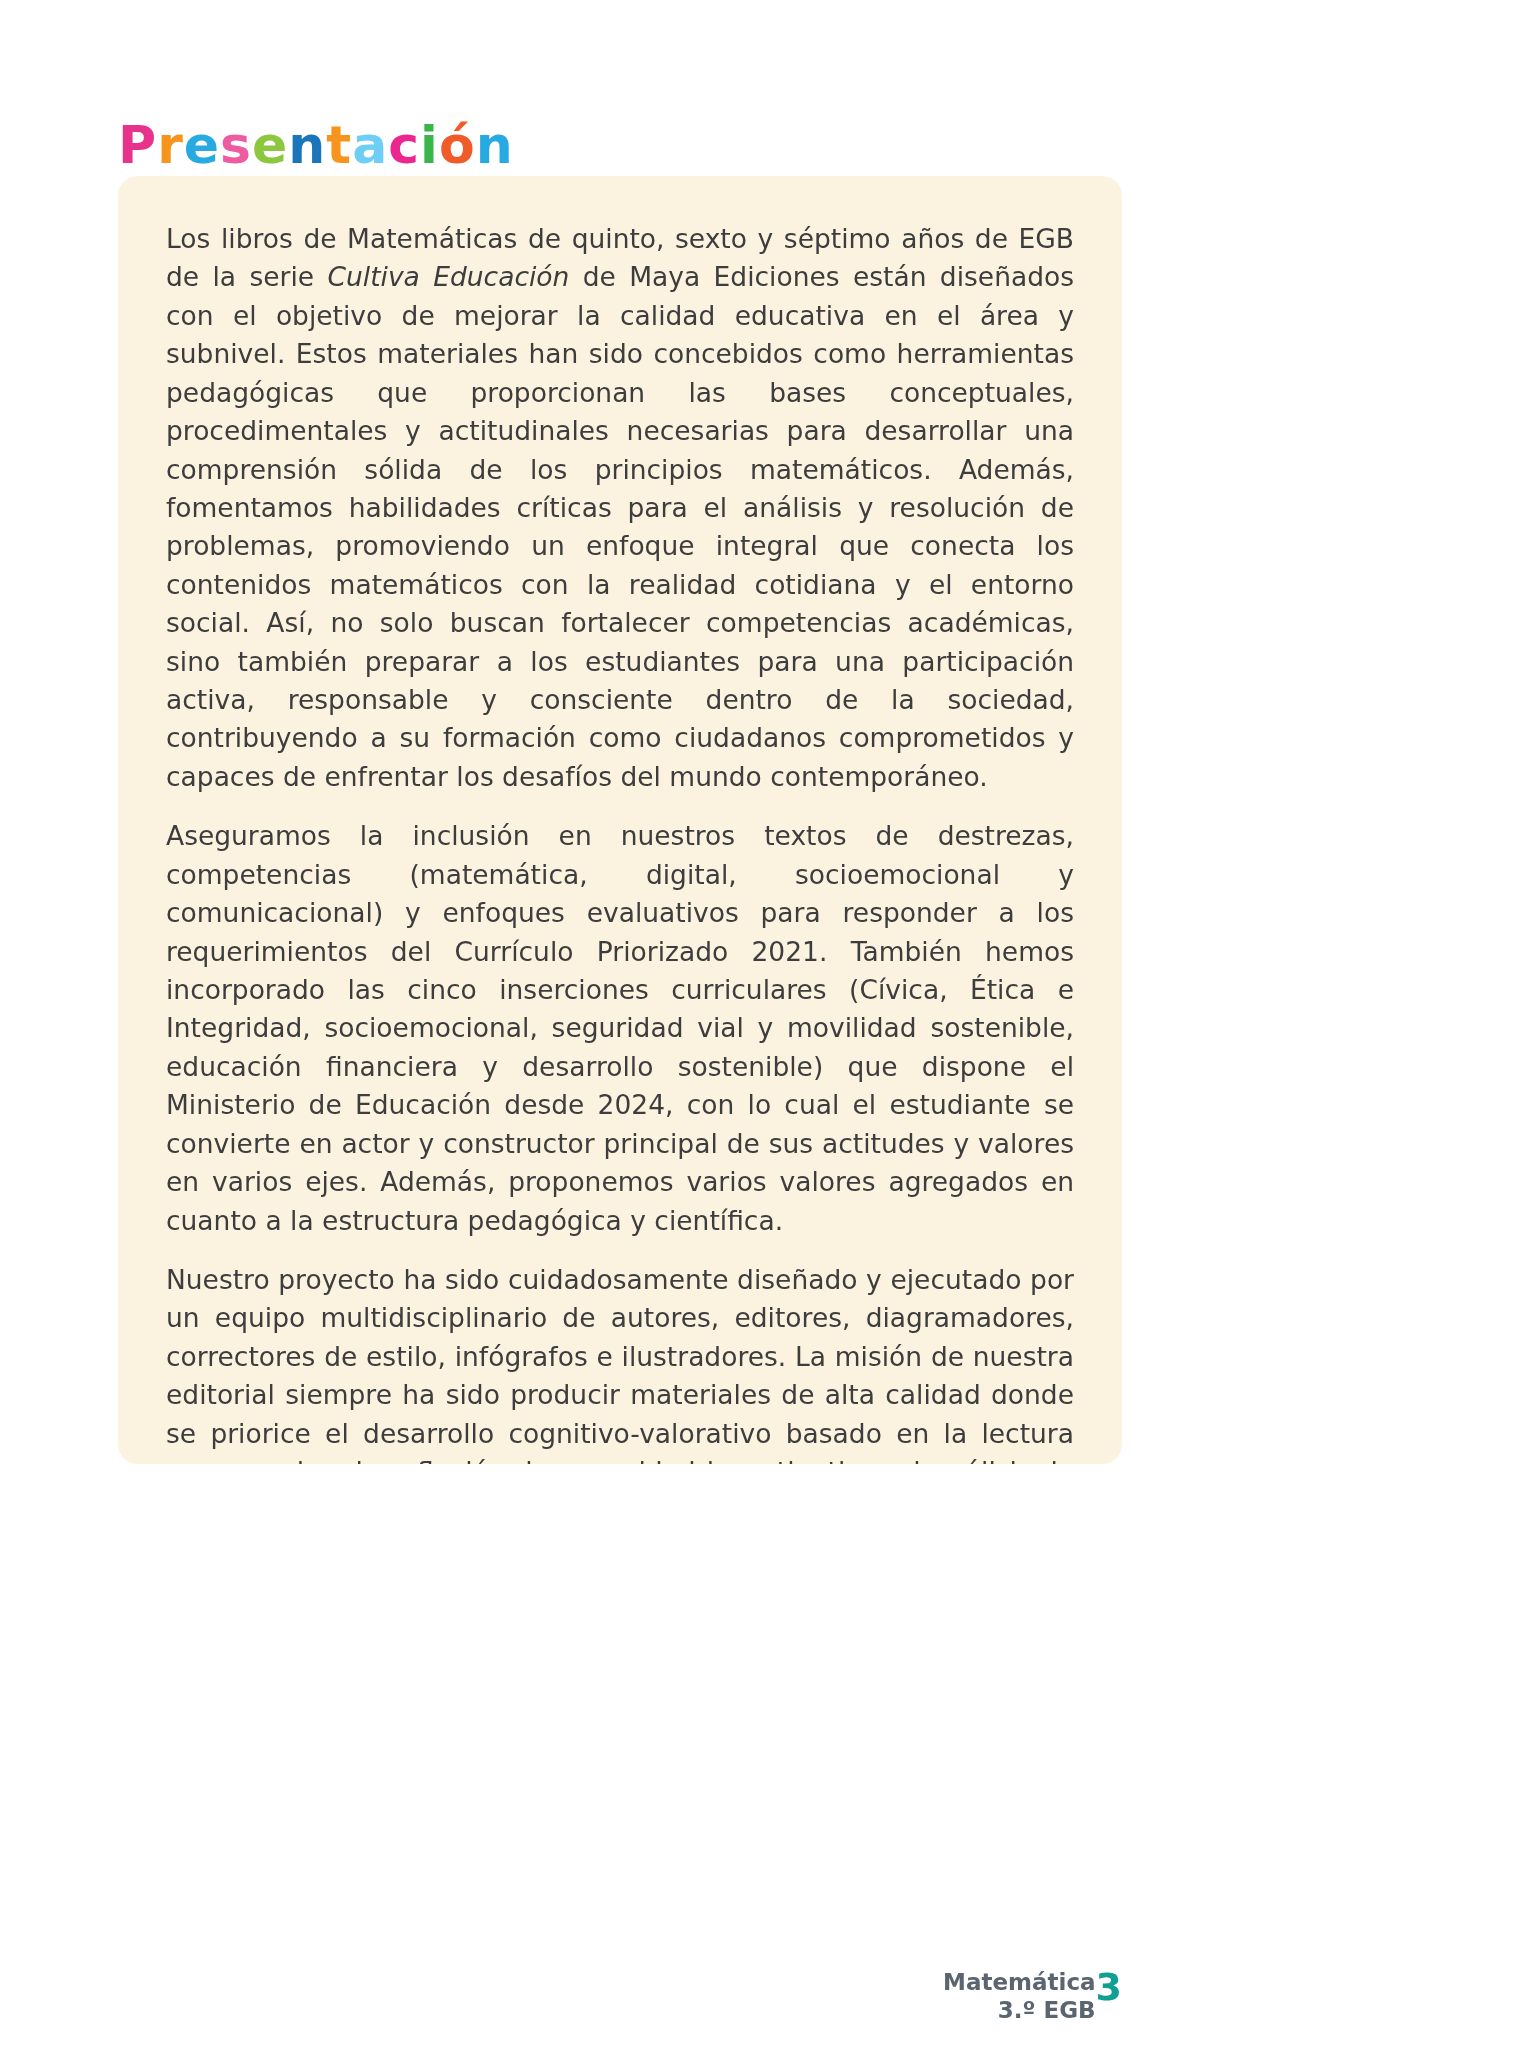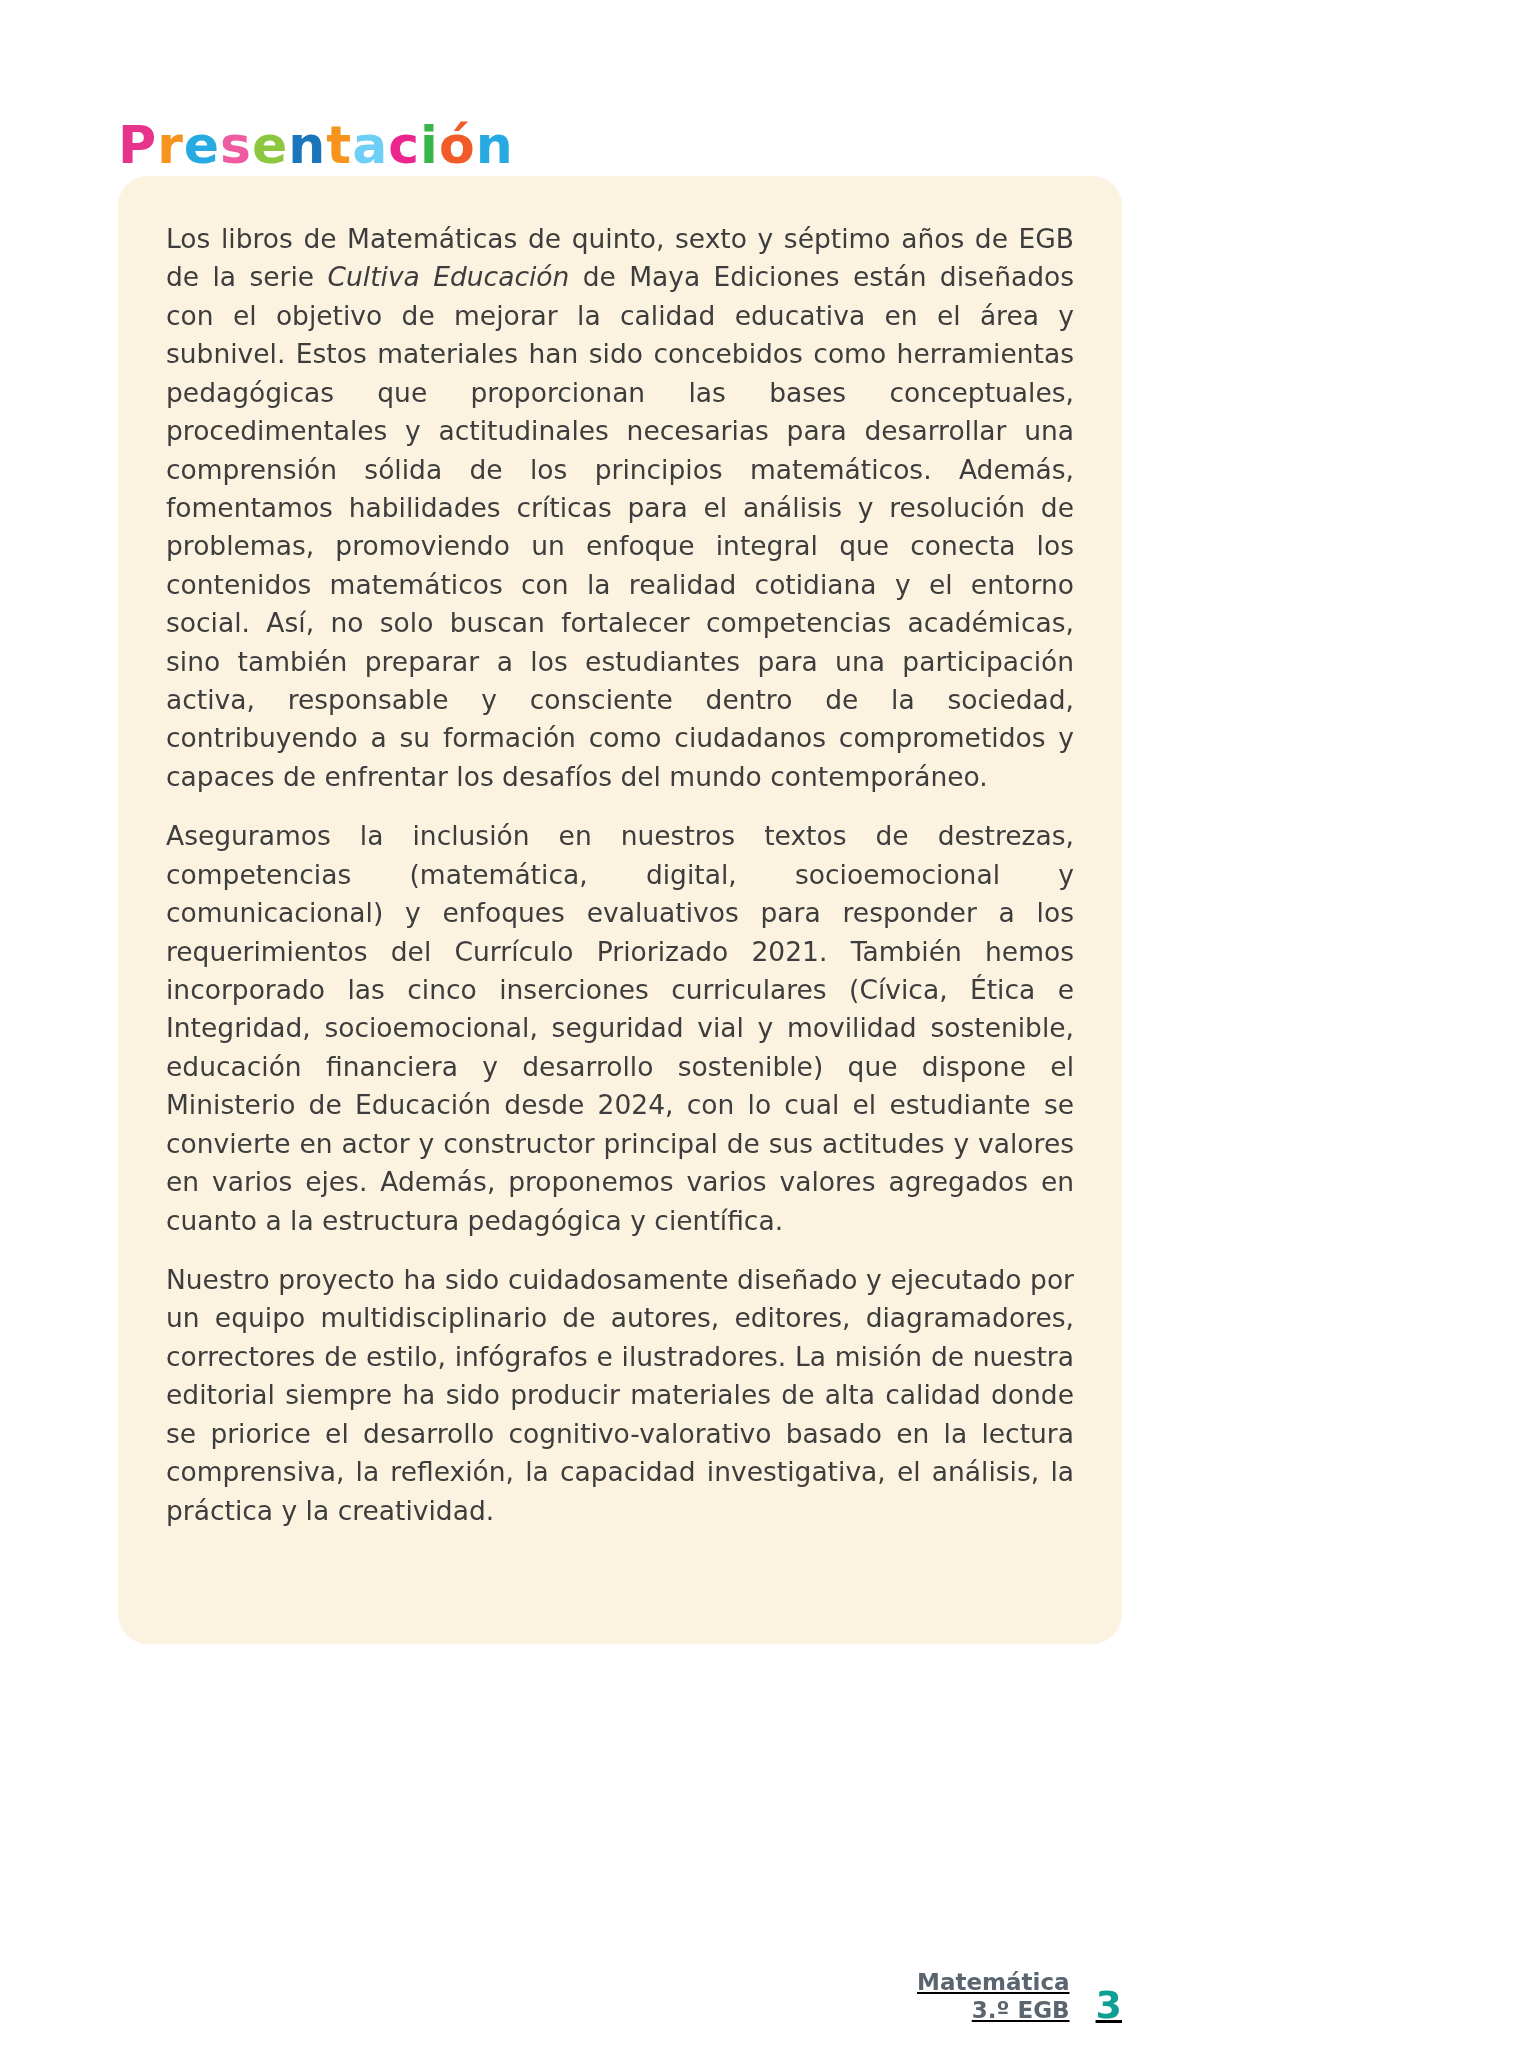--- a/index.html
+++ b/index.html
@@ -22,46 +22,44 @@
     font-weight: bold;
     letter-spacing: 1px;
     line-height: 1;
     white-space: nowrap;
   }
   .content-card {
     position: absolute;
     left: 118px;
     top: 176px;
     width: 1004px;
-    height: 1468px;
+    height: 1288px;
     background: #fcf2e0;
-    border-radius: 30px;
+    border-radius: 20px;
     box-sizing: border-box;
     padding: 44px 48px 0 48px;
     overflow: hidden;
   }
   .para {
     margin: 0 0 21px 0;
     font-size: 26.5px;
     line-height: 1.45;
     color: #3d3d3d;
     text-align: justify;
     text-justify: inter-word;
   }
   .para .italic {
     font-style: italic;
   }
   .footer {
     position: absolute;
     right: 414px;
     bottom: 24px;
     display: flex;
-    align-items: flex-end;
-    gap: 26px;
-    text-decoration: underline;
+    align-items: flex-start;
   }
   .footer-labels {
     text-align: right;
     font-size: 23px;
     font-weight: bold;
     color: #5a6570;
     line-height: 1.22;
   }
   .footer-page-number {
     font-size: 38px;

